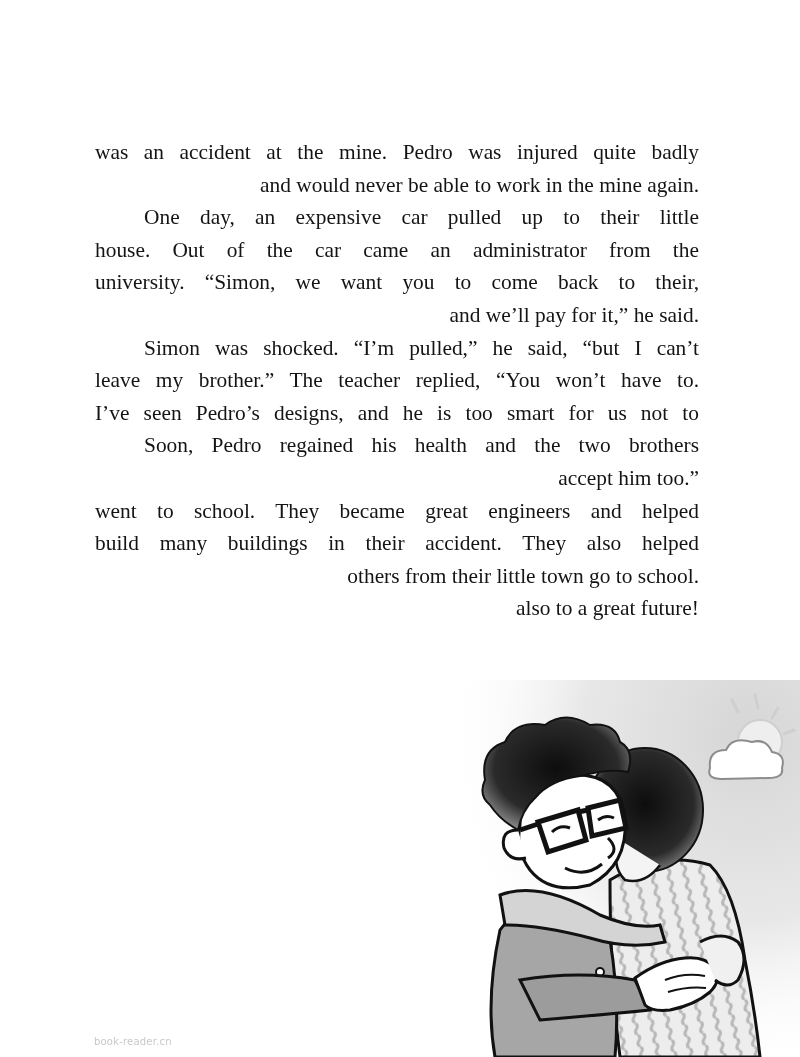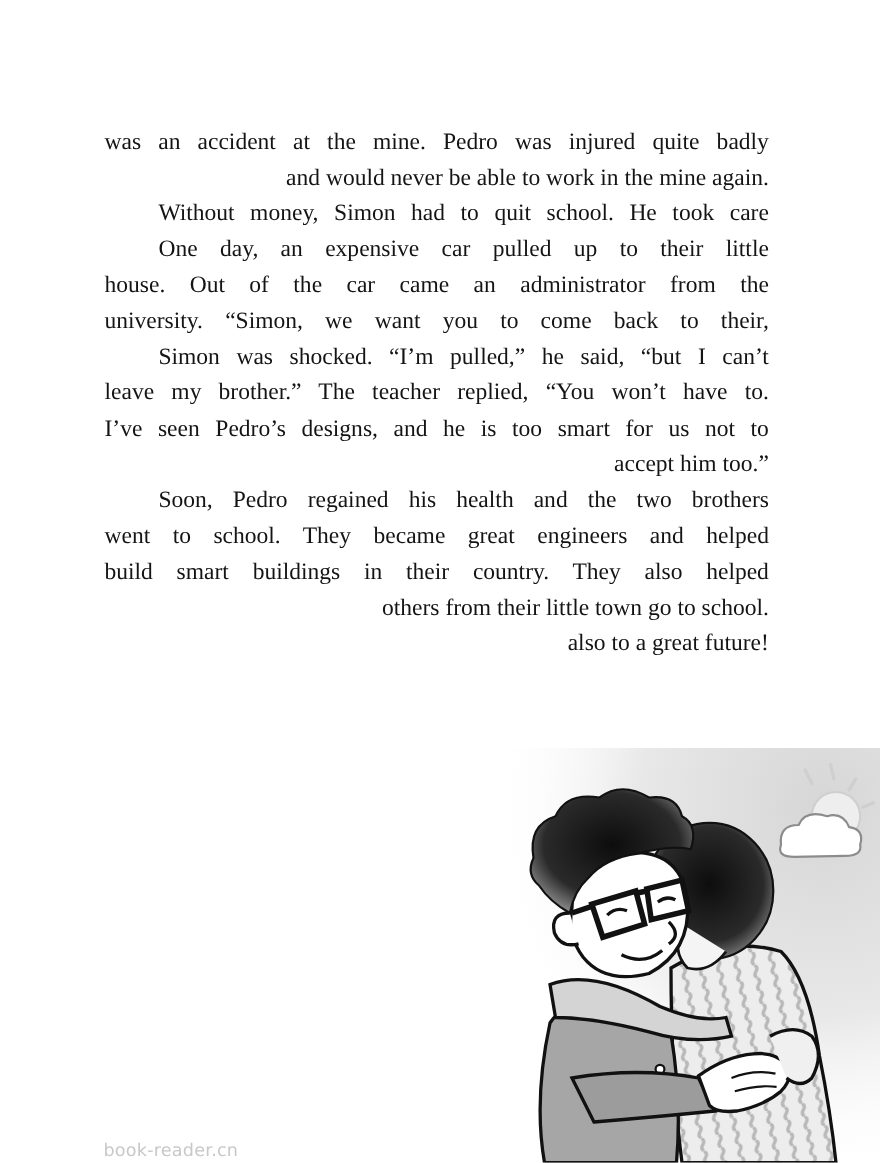--- a/index.html
+++ b/index.html
@@ -2,60 +2,60 @@
 <html><head>
 <meta charset="utf-8">
 <style>
   html, body { margin: 0; padding: 0; background: #ffffff; }
   body { width: 800px; height: 1057px; position: relative; overflow: hidden; }
   .page {
     position: absolute; left: 0; top: 0; width: 800px; height: 1057px;
     background: #ffffff;
   }
   .text-block {
-    position: absolute; left: 95px; top: 112px; width: 604px;
+    position: absolute; left: 95px; top: 136px; width: 604px;
     font-family: "Liberation Serif", "DejaVu Serif", serif;
     font-size: 21.4px; line-height: 32.6px; color: #141414;
   }
   .line { display: block; white-space: nowrap; height: 32.6px; text-align: right; }
   .line.justify { text-align: justify; text-align-last: justify; }
   .line.indent { padding-left: 49px; }
   .illustration {
     position: absolute; left: 460px; top: 680px; width: 340px; height: 377px;
   }
   .watermark {
     position: absolute; left: 94px; top: 1036px;
     font-family: "DejaVu Sans", "Liberation Sans", sans-serif;
-    font-size: 16px; color: #c8c8c8; letter-spacing: 0.2px;
+    font-size: 10px; color: #c8c8c8; letter-spacing: 0.2px;
   }
 </style>
 </head>
 <body>
 
 <div class="page">
 
   <div class="text-block">
 
     <span class="line justify">was an accident at the mine. Pedro was injured quite badly</span>
     <span class="line">and would never be able to work in the mine again.</span>
 
-    <span class="line indent justify">Without money, Simon had to quit school. He took care</span>
 
     <span class="line indent justify">One day, an expensive car pulled up to their little</span>
     <span class="line justify">house. Out of the car came an administrator from the</span>
     <span class="line justify">university. “Simon, we want you to come back to their,</span>
+    <span class="line">and we’ll pay for it,” he said.</span>
 
     <span class="line indent justify">Simon was shocked. “I’m pulled,” he said, “but I can’t</span>
     <span class="line justify">leave my brother.” The teacher replied, “You won’t have to.</span>
     <span class="line justify">I’ve seen Pedro’s designs, and he is too smart for us not to</span>
+    <span class="line indent justify">Soon, Pedro regained his health and the two brothers</span>
+
     <span class="line">accept him too.”</span>
-
-    <span class="line indent justify">Soon, Pedro regained his health and the two brothers</span>
     <span class="line justify">went to school. They became great engineers and helped</span>
-    <span class="line justify">build smart buildings in their country. They also helped</span>
+    <span class="line justify">build many buildings in their accident. They also helped</span>
     <span class="line">others from their little town go to school.</span>
 
     <span class="line">also to a great future!</span>
   </div>
 
   <div class="illustration">
     <svg width="340" height="377" viewBox="0 0 340 377" xmlns="http://www.w3.org/2000/svg">
       <defs>
         <radialGradient id="skyGrad" cx="0.85" cy="0.15" r="0.9">
           <stop offset="0" stop-color="#d6d6d6"></stop>

